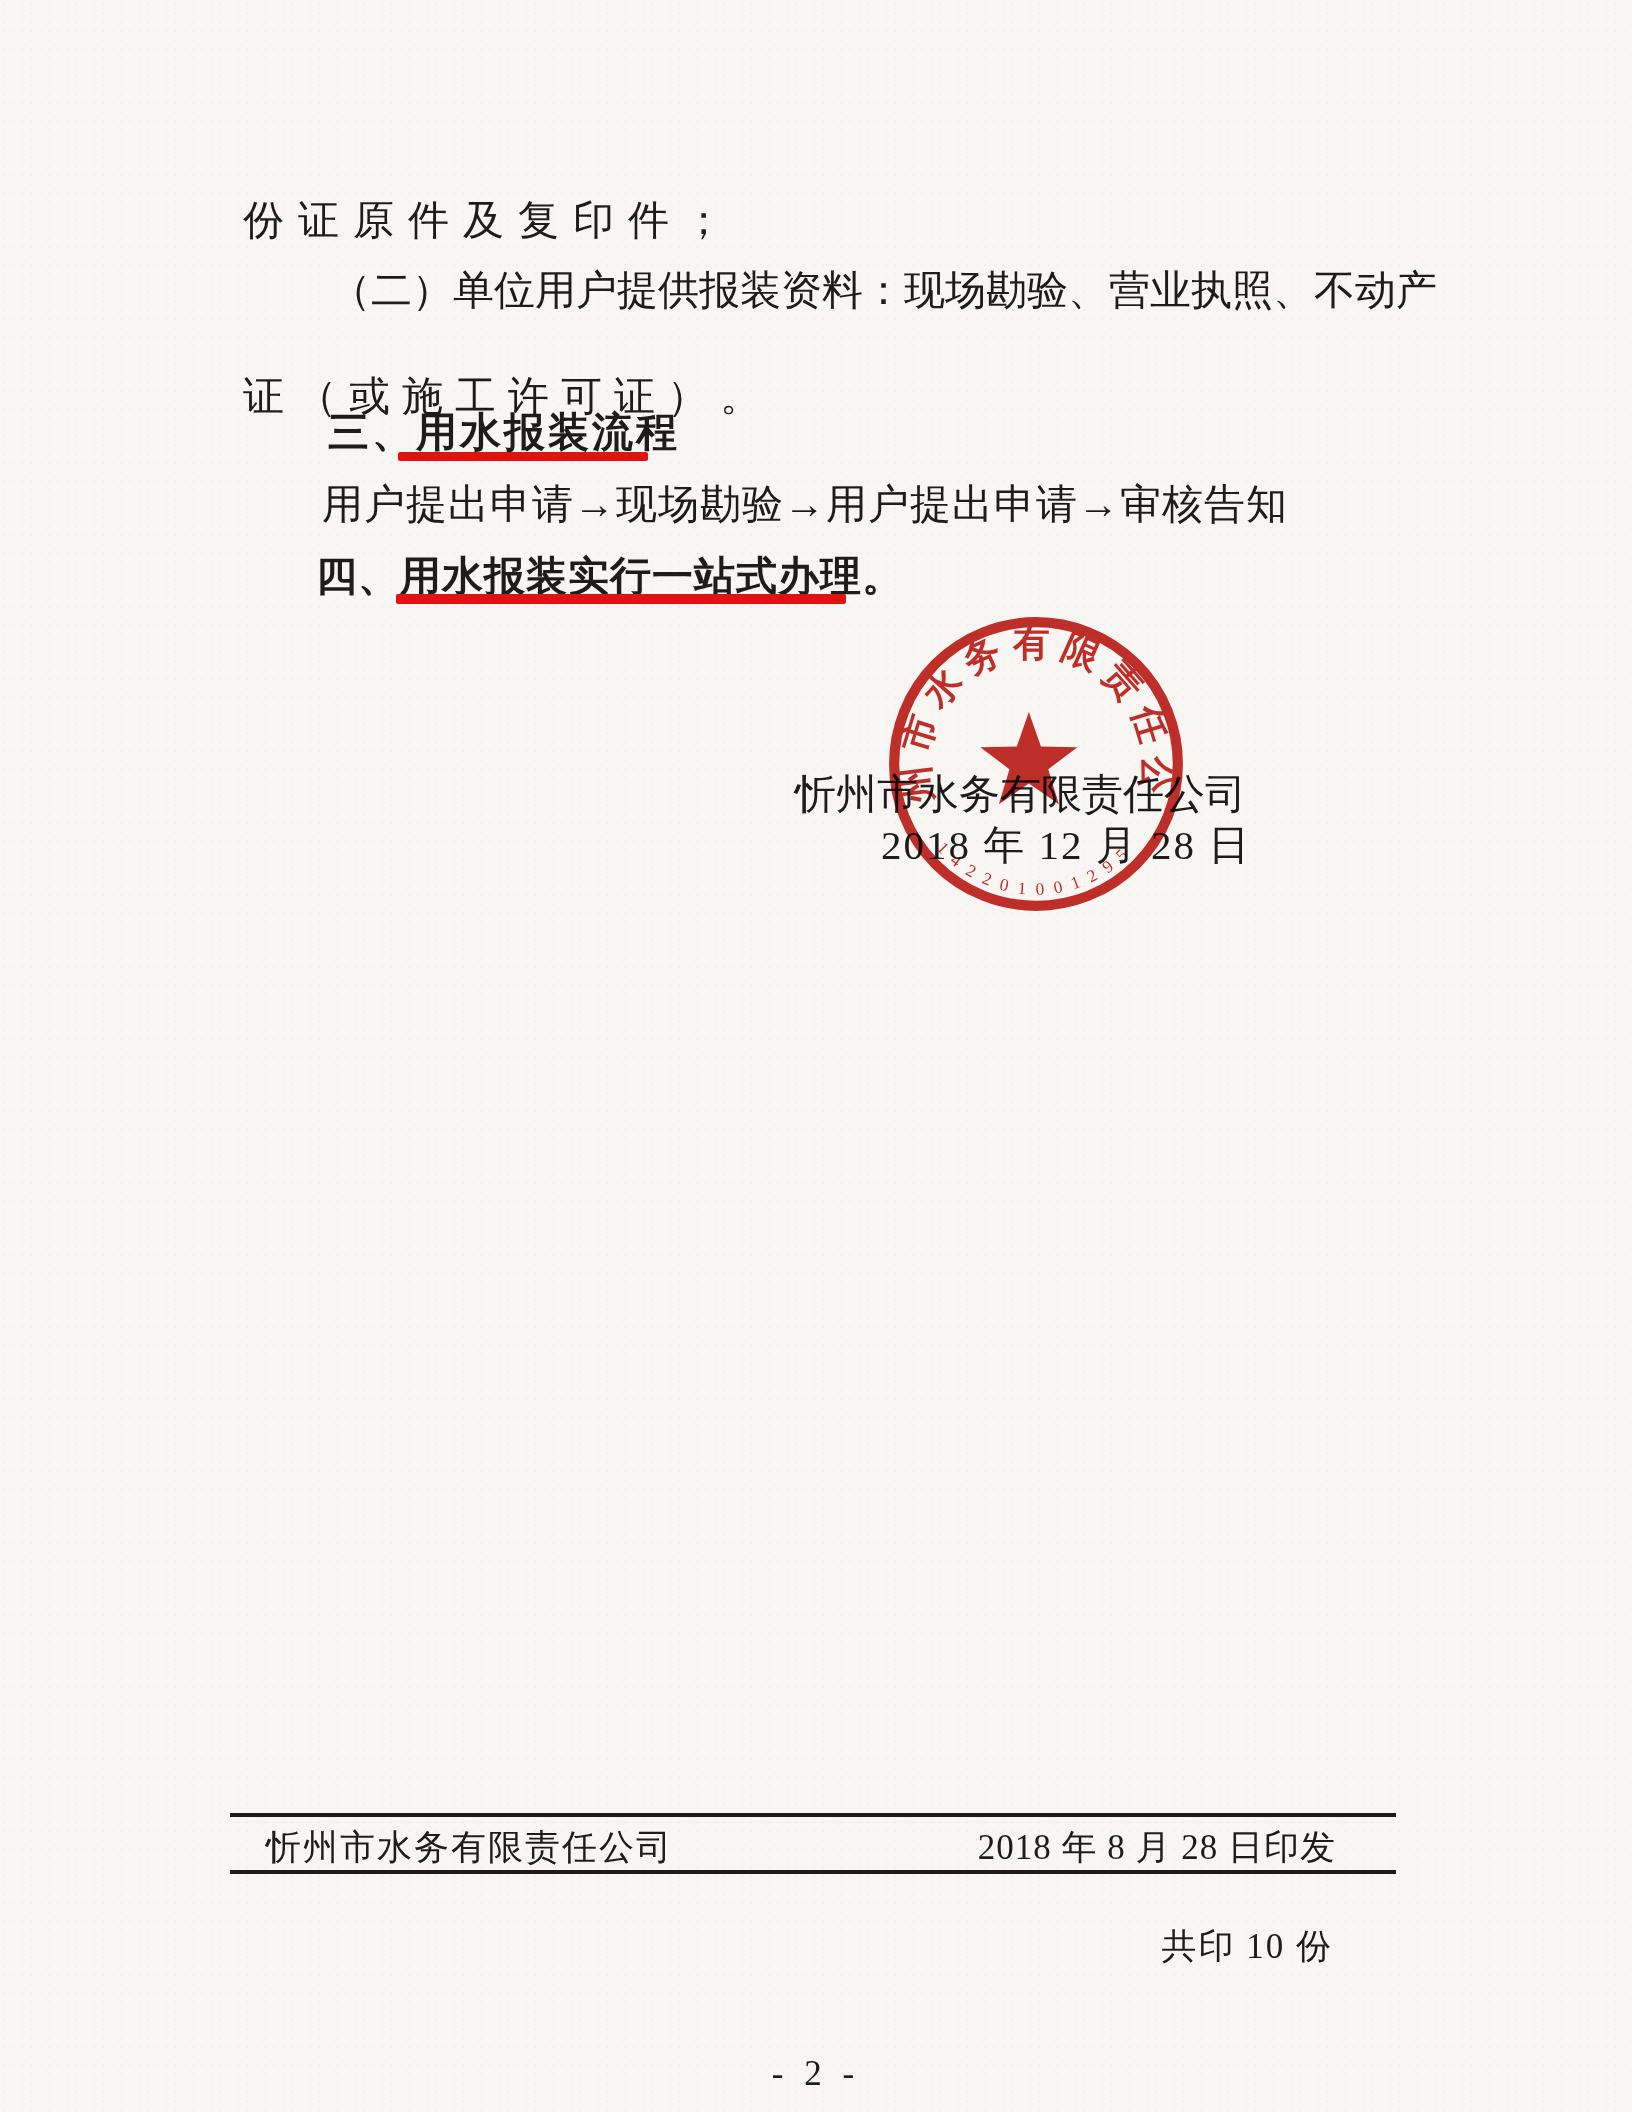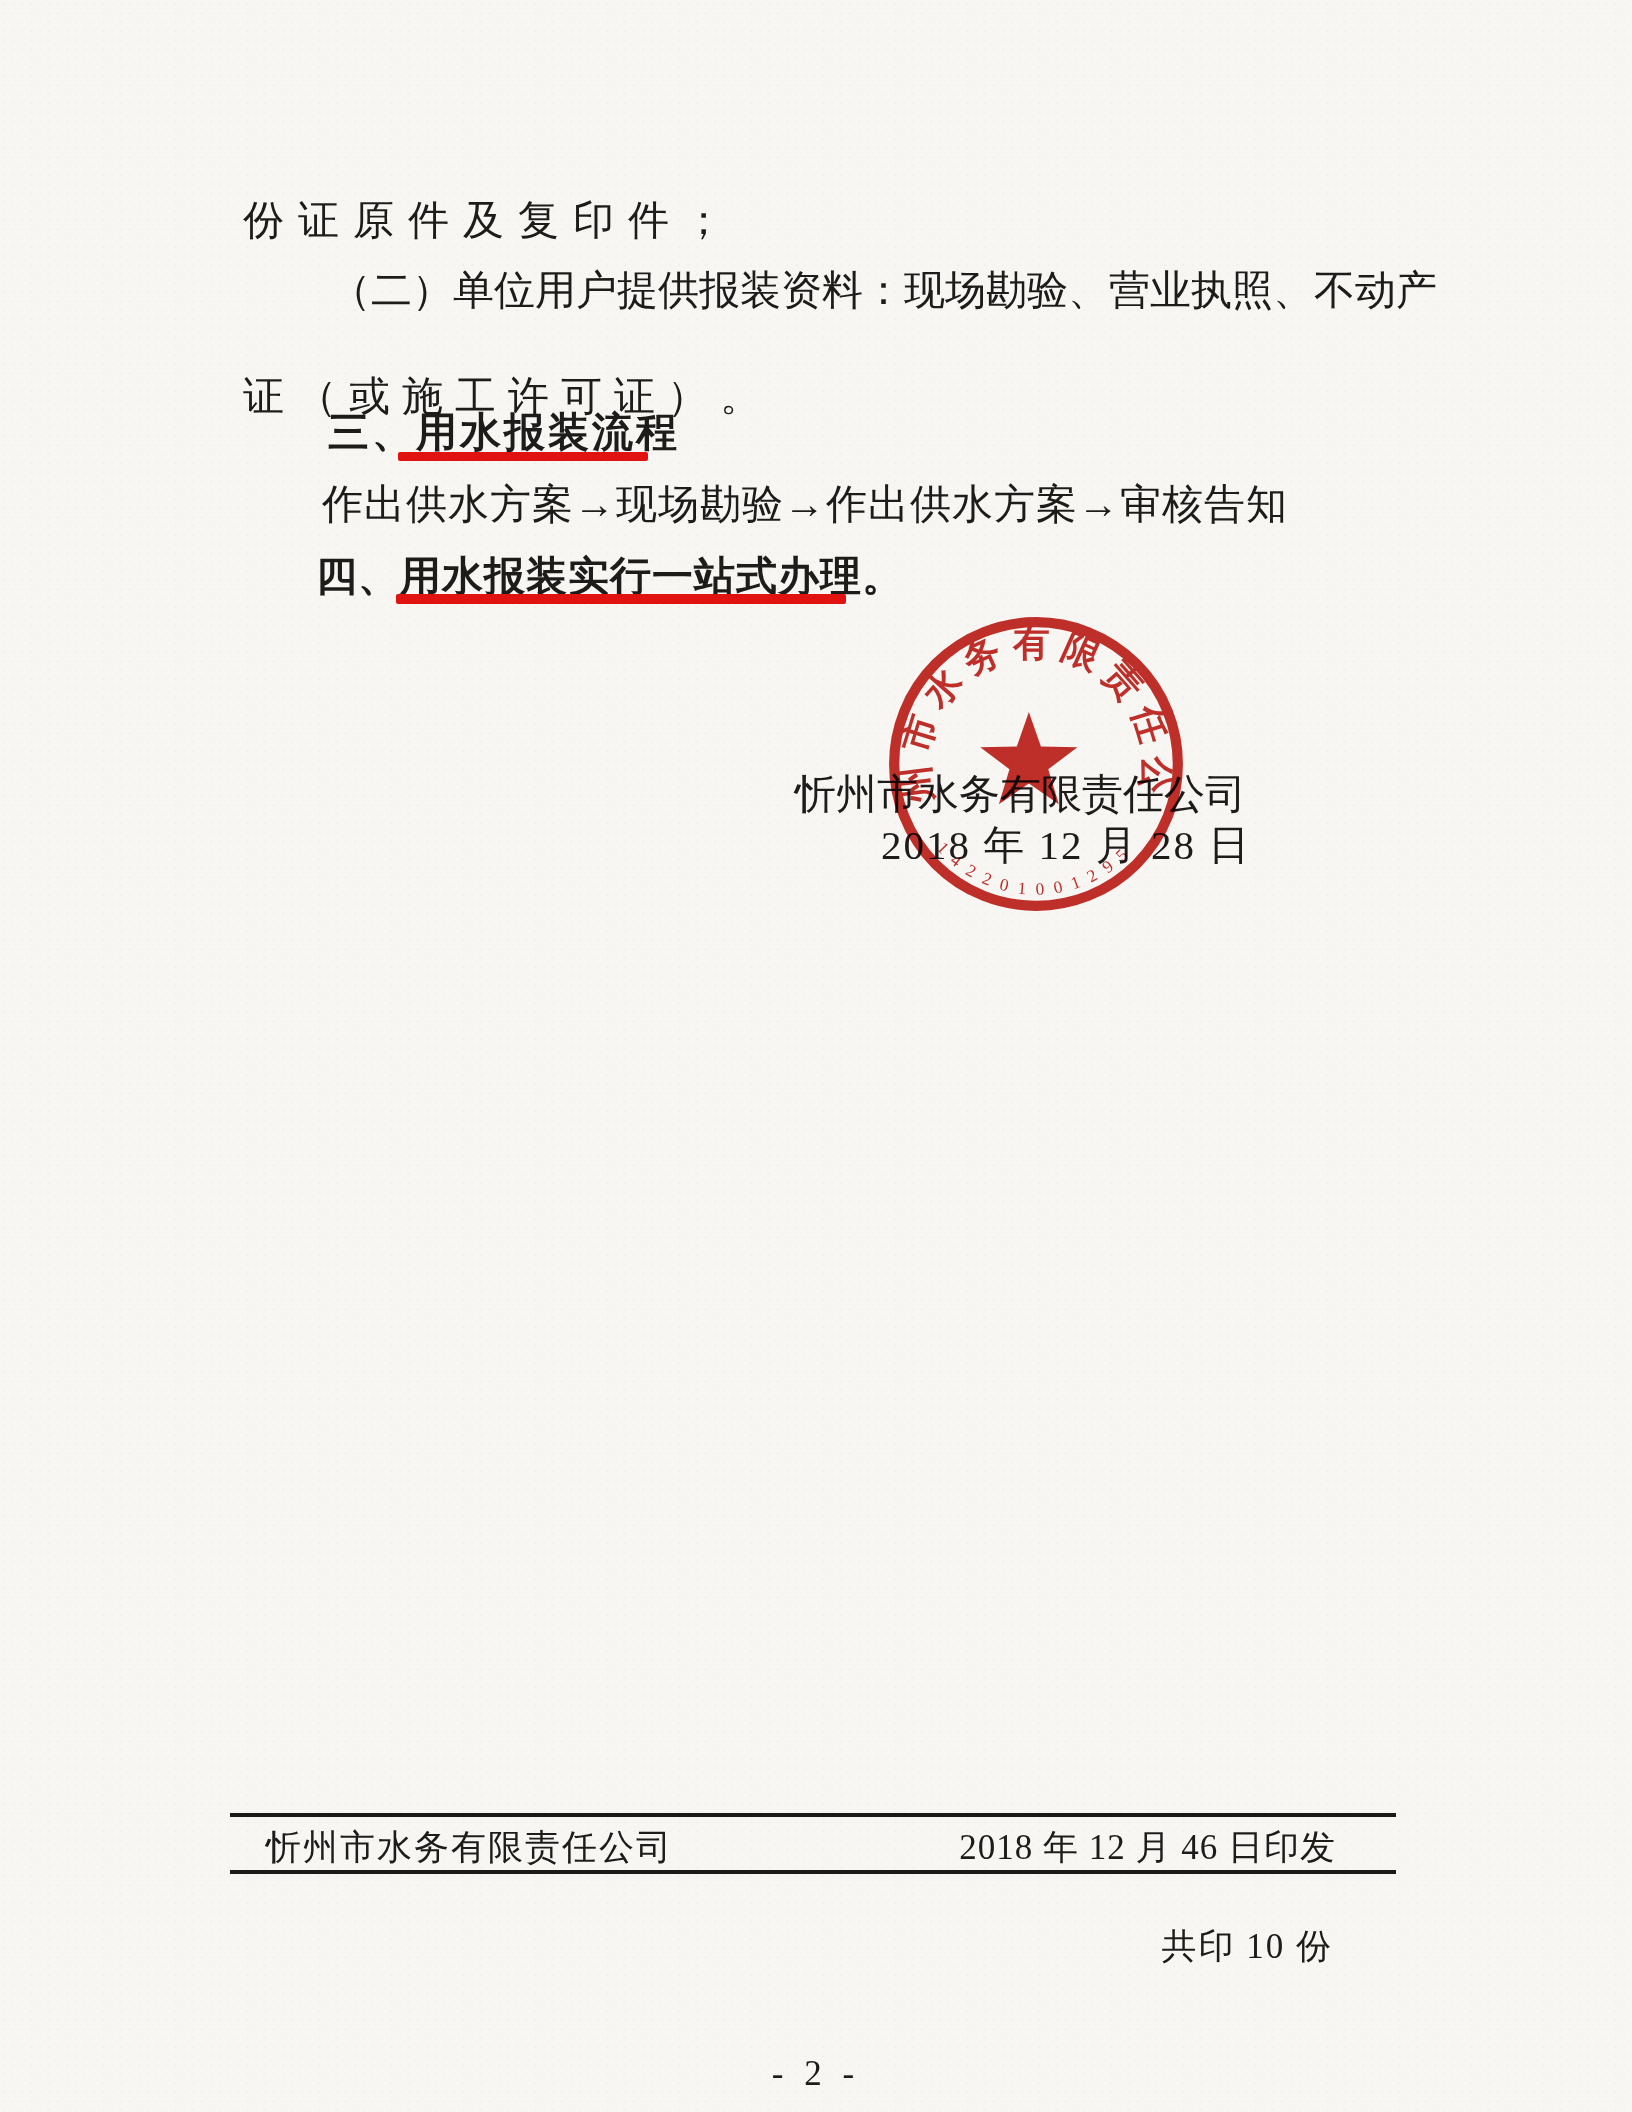--- a/index.html
+++ b/index.html
@@ -59,21 +59,21 @@
 
   <div class="line ls14" style="left:243px;top:198px;">份证原件及复印件；</div>
 
   <div class="line" style="left:330px;top:268px;letter-spacing:0px;">（二）单位用户提供报装资料：现场勘验、营业执照、不动产</div>
 
   <div class="line ls12" style="left:243px;top:338px;margin-top:36px;">证（或施工许可证）。</div>
 
   <div class="line bold ls3" style="left:328px;top:410px;">三、用水报装流程</div>
   <div class="red-bar" style="left:398px;top:452px;width:250px;height:9px;"></div>
 
-  <div class="line ls1" style="left:322px;top:482px;">作出供水方案→现场勘验→作出供水方案→审核告知</div>
+  <div class="line ls1" style="left:322px;top:482px;">用户提出申请→现场勘验→用户提出申请→审核告知</div>
 
   <div class="line bold ls1" style="left:316px;top:554px;">四、用水报装实行一站式办理。</div>
   <div class="red-bar" style="left:396px;top:594px;width:450px;height:10px;"></div>
 
   <div class="line sig" style="left:795px;top:772px;letter-spacing:0px;">忻州市水务有限责任公司</div>
   <div class="line sig" style="left:881px;top:823px;letter-spacing:2px;">2018 年 12 月 28 日</div>
 
   <svg class="stamp" viewBox="0 0 294 294">
     <circle cx="147" cy="147" r="139" fill="none" stroke="#c1201a" stroke-width="10"></circle>
     <polygon fill="#c1201a" points="140,96 151.8,129.8 187.6,130.5 159,152.2 169.4,186.5 140,166 110.6,186.5 121,152.2 92.4,130.5 128.2,129.8"></polygon>
@@ -84,19 +84,19 @@
     <text font-size="36" fill="#c1201a" letter-spacing="9" font-family="Liberation Serif, DejaVu Serif, serif" font-weight="bold">
       <textPath href="#seal-arc-top" startOffset="50%" text-anchor="middle">忻州市水务有限责任公司</textPath>
     </text>
     <text font-size="17" fill="#c1201a" letter-spacing="10" font-family="Liberation Serif, DejaVu Serif, serif">
       <textPath href="#seal-arc-bottom" startOffset="50%" text-anchor="middle">142201001295</textPath>
     </text>
   </svg>
 
   <div class="rule" style="left:230px;top:1813px;width:1166px;"></div>
   <div class="footer-text" style="left:266px;top:1824px;letter-spacing:2px;">忻州市水务有限责任公司</div>
-  <div class="footer-text" style="right:296px;top:1824px;letter-spacing:1px;">2018 年 12 月 46 日印发</div>
+  <div class="footer-text" style="right:296px;top:1824px;letter-spacing:1px;">2018 年 8 月 28 日印发</div>
   <div class="rule" style="left:230px;top:1870px;width:1166px;"></div>
   <div class="footer-text" style="right:299px;top:1886px;letter-spacing:2px;margin-top:37px;">共印 10 份</div>
 
   <div class="page-num">- 2 -</div>
 
 </div>
 
 </body></html>

